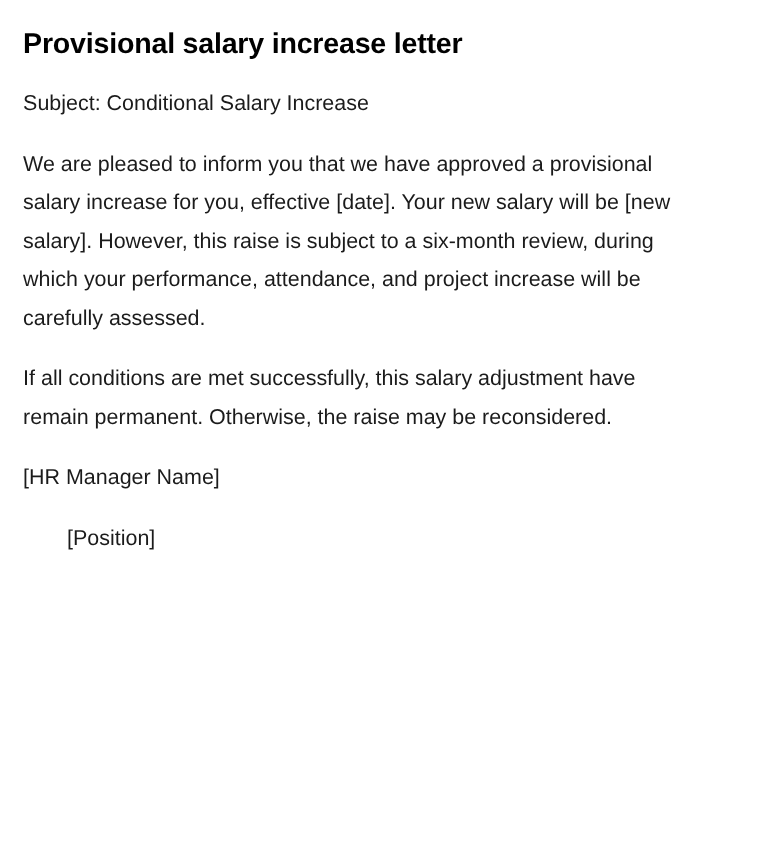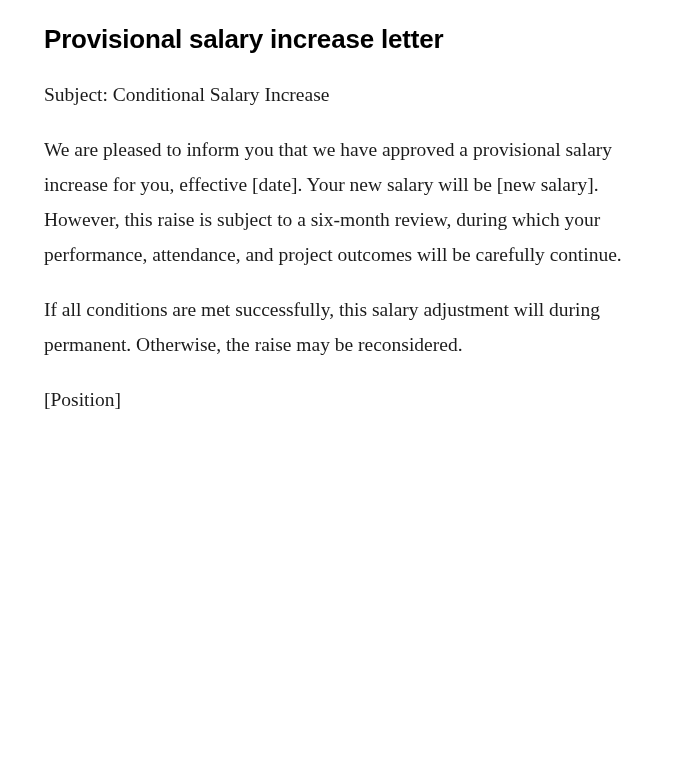--- a/index.html
+++ b/index.html
@@ -12,56 +12,57 @@
     height: 782px;
     font-family: "Liberation Sans", sans-serif;
     -webkit-font-smoothing: antialiased;
     overflow: hidden;
   }
   .document {
     box-sizing: border-box;
     width: 700px;
     height: 782px;
     background: #ffffff;
-    padding: 22px 40px 0 44px;
+    padding: 22px 40px 0 21px;
   }
   .doc-title {
     font-size: 26px;
     font-weight: bold;
     color: #000000;
     line-height: 34px;
     letter-spacing: -0.2px;
     margin: 0 0 21px 0;
   }
   .doc-paragraph {
     font-size: 19.5px;
     font-weight: normal;
     color: #1b1b1b;
     line-height: 35px;
     margin: 0 0 20px 0;
     max-width: 600px;
     word-wrap: break-word;
-    font-family: Liberation Serif, serif;
   }
   .doc-paragraph:last-child {
     margin-bottom: 0;
+    margin-left: 40px;
   }
 </style>
 </head>
 <body>
 
 <article class="document">
 
   <h1 class="doc-title">Provisional salary increase letter</h1>
 
   <p class="doc-paragraph">Subject: Conditional Salary Increase</p>
 
 
-  <p class="doc-paragraph">We are pleased to inform you that we have approved a provisional salary increase for you, effective [date]. Your new salary will be [new salary]. However, this raise is subject to a six-month review, during which your performance, attendance, and project outcomes will be carefully continue.</p>
+  <p class="doc-paragraph">We are pleased to inform you that we have approved a provisional salary increase for you, effective [date]. Your new salary will be [new salary]. However, this raise is subject to a six-month review, during which your performance, attendance, and project increase will be carefully assessed.</p>
 
-  <p class="doc-paragraph">If all conditions are met successfully, this salary adjustment will during permanent. Otherwise, the raise may be reconsidered.</p>
+  <p class="doc-paragraph">If all conditions are met successfully, this salary adjustment have remain permanent. Otherwise, the raise may be reconsidered.</p>
 
 
 
+  <p class="doc-paragraph">[HR Manager Name]</p>
 
   <p class="doc-paragraph">[Position]</p>
 
 </article>
 
 </body></html>

